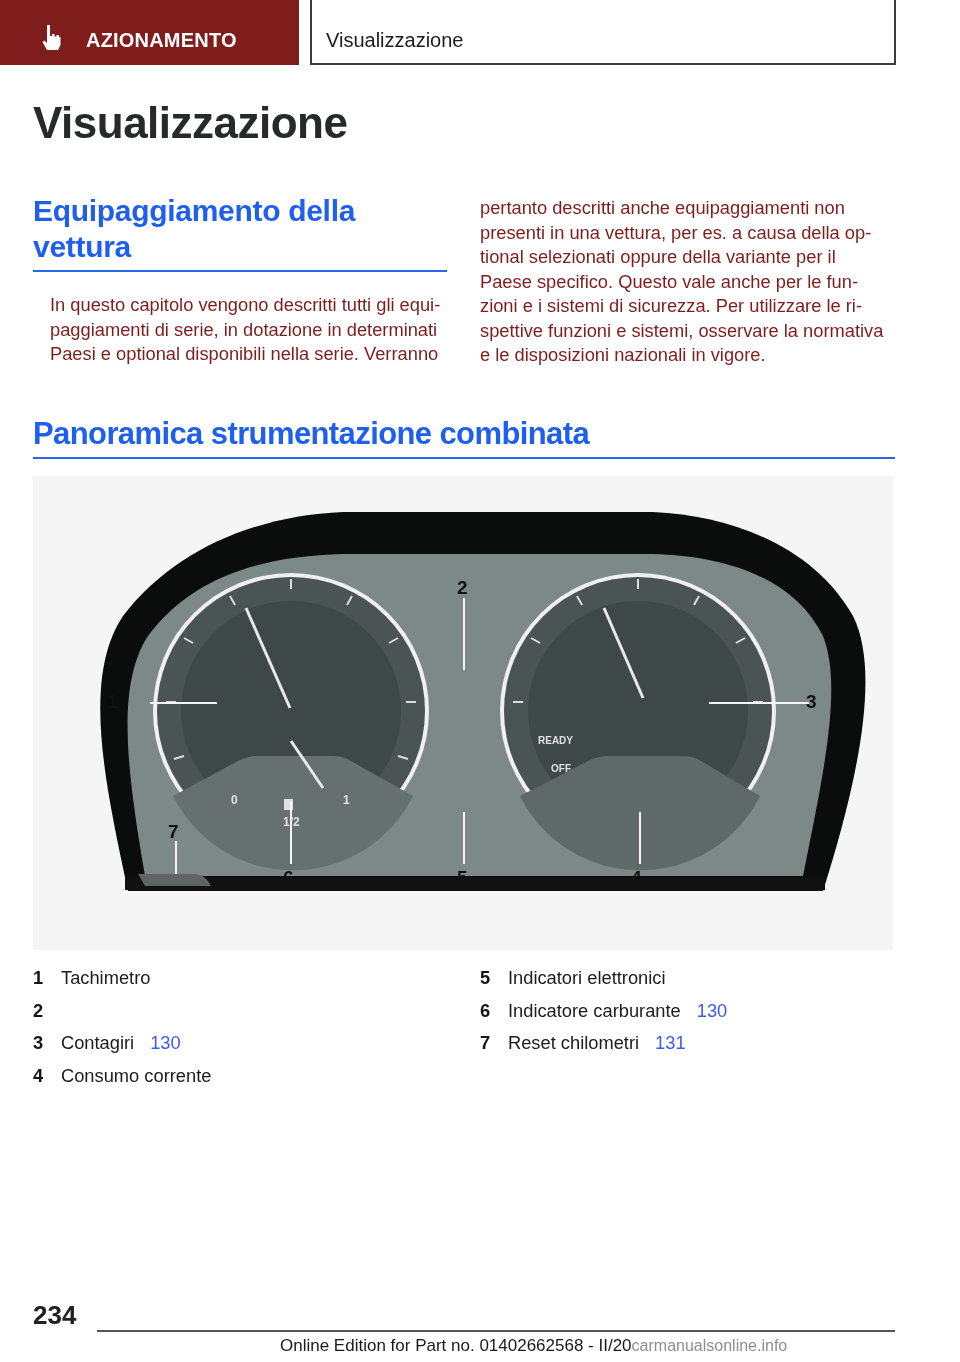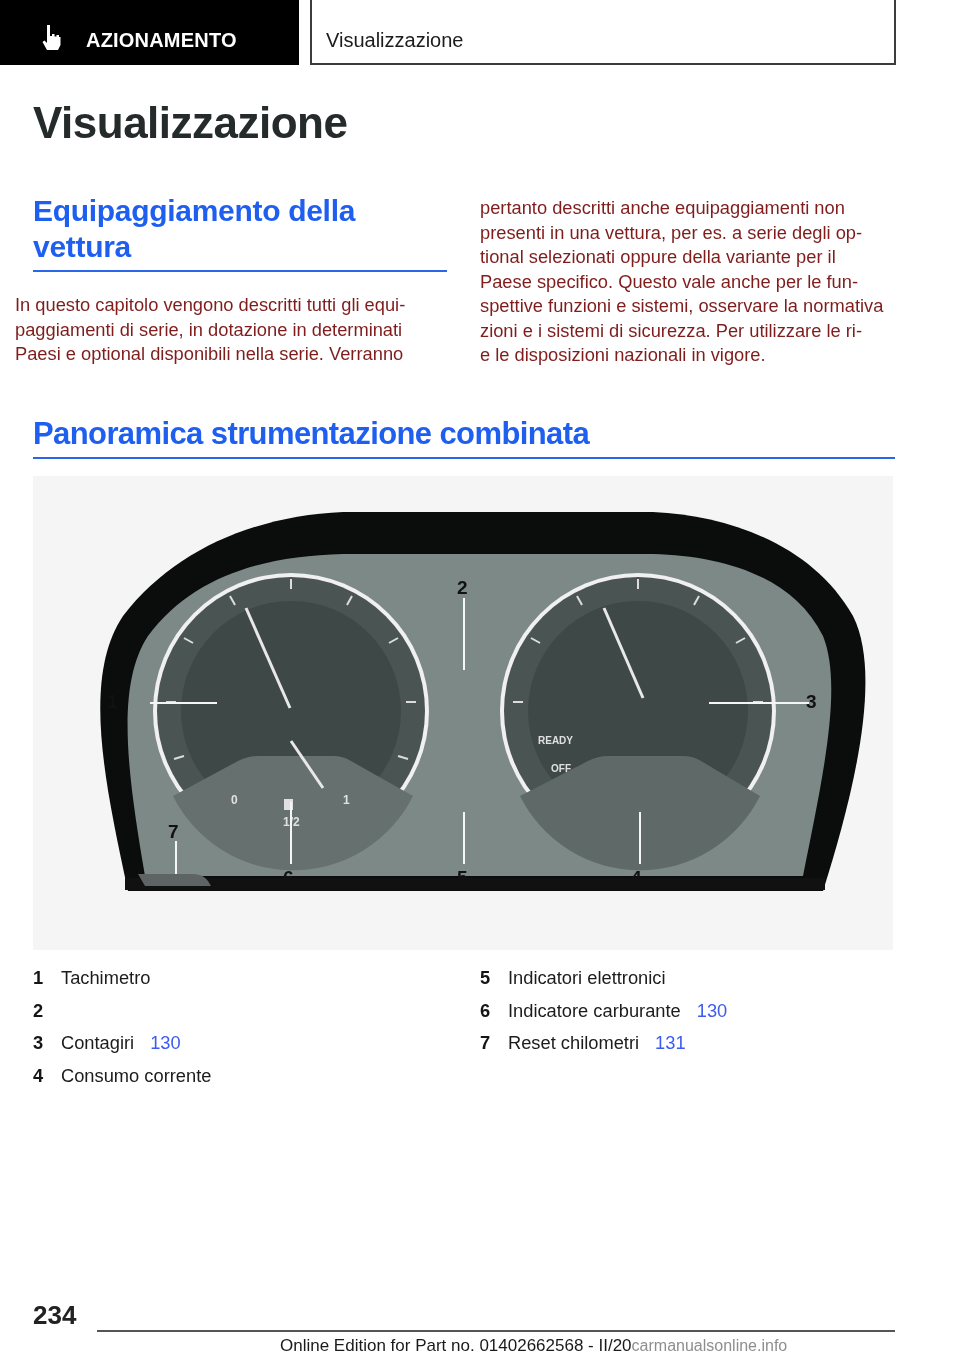--- a/index.html
+++ b/index.html
@@ -1,32 +1,32 @@
 <!DOCTYPE html>
 <html><head>
 <meta charset="utf-8">
 <style>
   * { box-sizing: border-box; margin: 0; padding: 0; }
   html, body { width: 960px; height: 1362px; background: #ffffff; overflow: hidden; }
   body { position: relative; font-family: "Liberation Sans", sans-serif; color: #1c1c1c; }
 
   
-  .hdr-dark { position: absolute; left: 0; top: 0; width: 299px; height: 65px; background: #000000; display: flex; align-items: center; }
+  .hdr-dark { position: absolute; left: 0; top: 0; width: 299px; height: 65px; background: #7f1d1d; display: flex; align-items: center; }
   .hdr-dark .hand { position: absolute; left: 40px; top: 24px; width: 22px; height: 26px; }
   .hdr-dark .label { position: absolute; left: 86px; top: 29px; color: #ffffff; font-weight: bold; font-size: 20px; letter-spacing: 0.2px; }
   .hdr-light { position: absolute; left: 310px; top: 0; width: 586px; height: 65px; border-left: 2px solid #3a3d3d; border-right: 2px solid #3a3d3d; border-bottom: 2px solid #3a3d3d; background: #fff; }
   .hdr-light .label { position: absolute; left: 14px; top: 29px; font-size: 20px; color: #1c1c1c; }
 
   .page-title { position: absolute; left: 33px; top: 98px; font-size: 44px; font-weight: bold; color: #252a2a; letter-spacing: -0.5px; }
 
   .h2 { color: #1f5ff0; font-weight: bold; }
   .sec1-title { position: absolute; left: 33px; top: 193px; width: 414px; font-size: 30px; line-height: 36px; letter-spacing: -0.3px; }
   .sec1-rule { position: absolute; left: 33px; top: 270px; width: 414px; height: 2px; background: #2a66e8; }
   .para { font-size: 18.3px; line-height: 24.5px; color: #7f1d1d; }
-  .col-left { position: absolute; left: 15px; top: 293px; width: 420px; }
+  .col-left { position: absolute; left: 50px; top: 293px; width: 420px; }
   .col-right { position: absolute; left: 480px; top: 196px; width: 430px; }
   .para span { display: block; white-space: nowrap; }
 
   .sec2-title { position: absolute; left: 33px; top: 416px; font-size: 31px; letter-spacing: -0.6px; }
   .sec2-rule { position: absolute; left: 33px; top: 457px; width: 862px; height: 2px; background: #2a66e8; }
 
   .figure { position: absolute; left: 33px; top: 476px; width: 860px; height: 474px; background: #f5f5f5; }
   .figure svg { width: 100%; height: 100%; display: block; }
 
   .legend { position: absolute; top: 962px; font-size: 18.3px; line-height: 32.5px; }
@@ -62,25 +62,25 @@
 </div>
 <div class="sec1-rule"></div>
 
 <div class="col-left para">
   <span>In questo capitolo vengono descritti tutti gli equi-</span>
   <span>paggiamenti di serie, in dotazione in determinati</span>
   <span>Paesi e optional disponibili nella serie. Verranno</span>
 </div>
 <div class="col-right para">
   <span>pertanto descritti anche equipaggiamenti non</span>
-  <span>presenti in una vettura, per es. a serie degli op-</span>
+  <span>presenti in una vettura, per es. a causa della op-</span>
   <span>tional selezionati oppure della variante per il</span>
   <span>Paese specifico. Questo vale anche per le fun-</span>
+  <span>zioni e i sistemi di sicurezza. Per utilizzare le ri-</span>
   <span>spettive funzioni e sistemi, osservare la normativa</span>
-  <span>zioni e i sistemi di sicurezza. Per utilizzare le ri-</span>
   <span>e le disposizioni nazionali in vigore.</span>
 </div>
 
 <h2 class="sec2-title h2">Panoramica strumentazione combinata</h2>
 <div class="sec2-rule"></div>
 
 <div class="figure">
   <svg viewBox="0 0 860 474">
     <defs>
       <linearGradient id="ringG" x1="0" y1="0" x2="0" y2="1">

